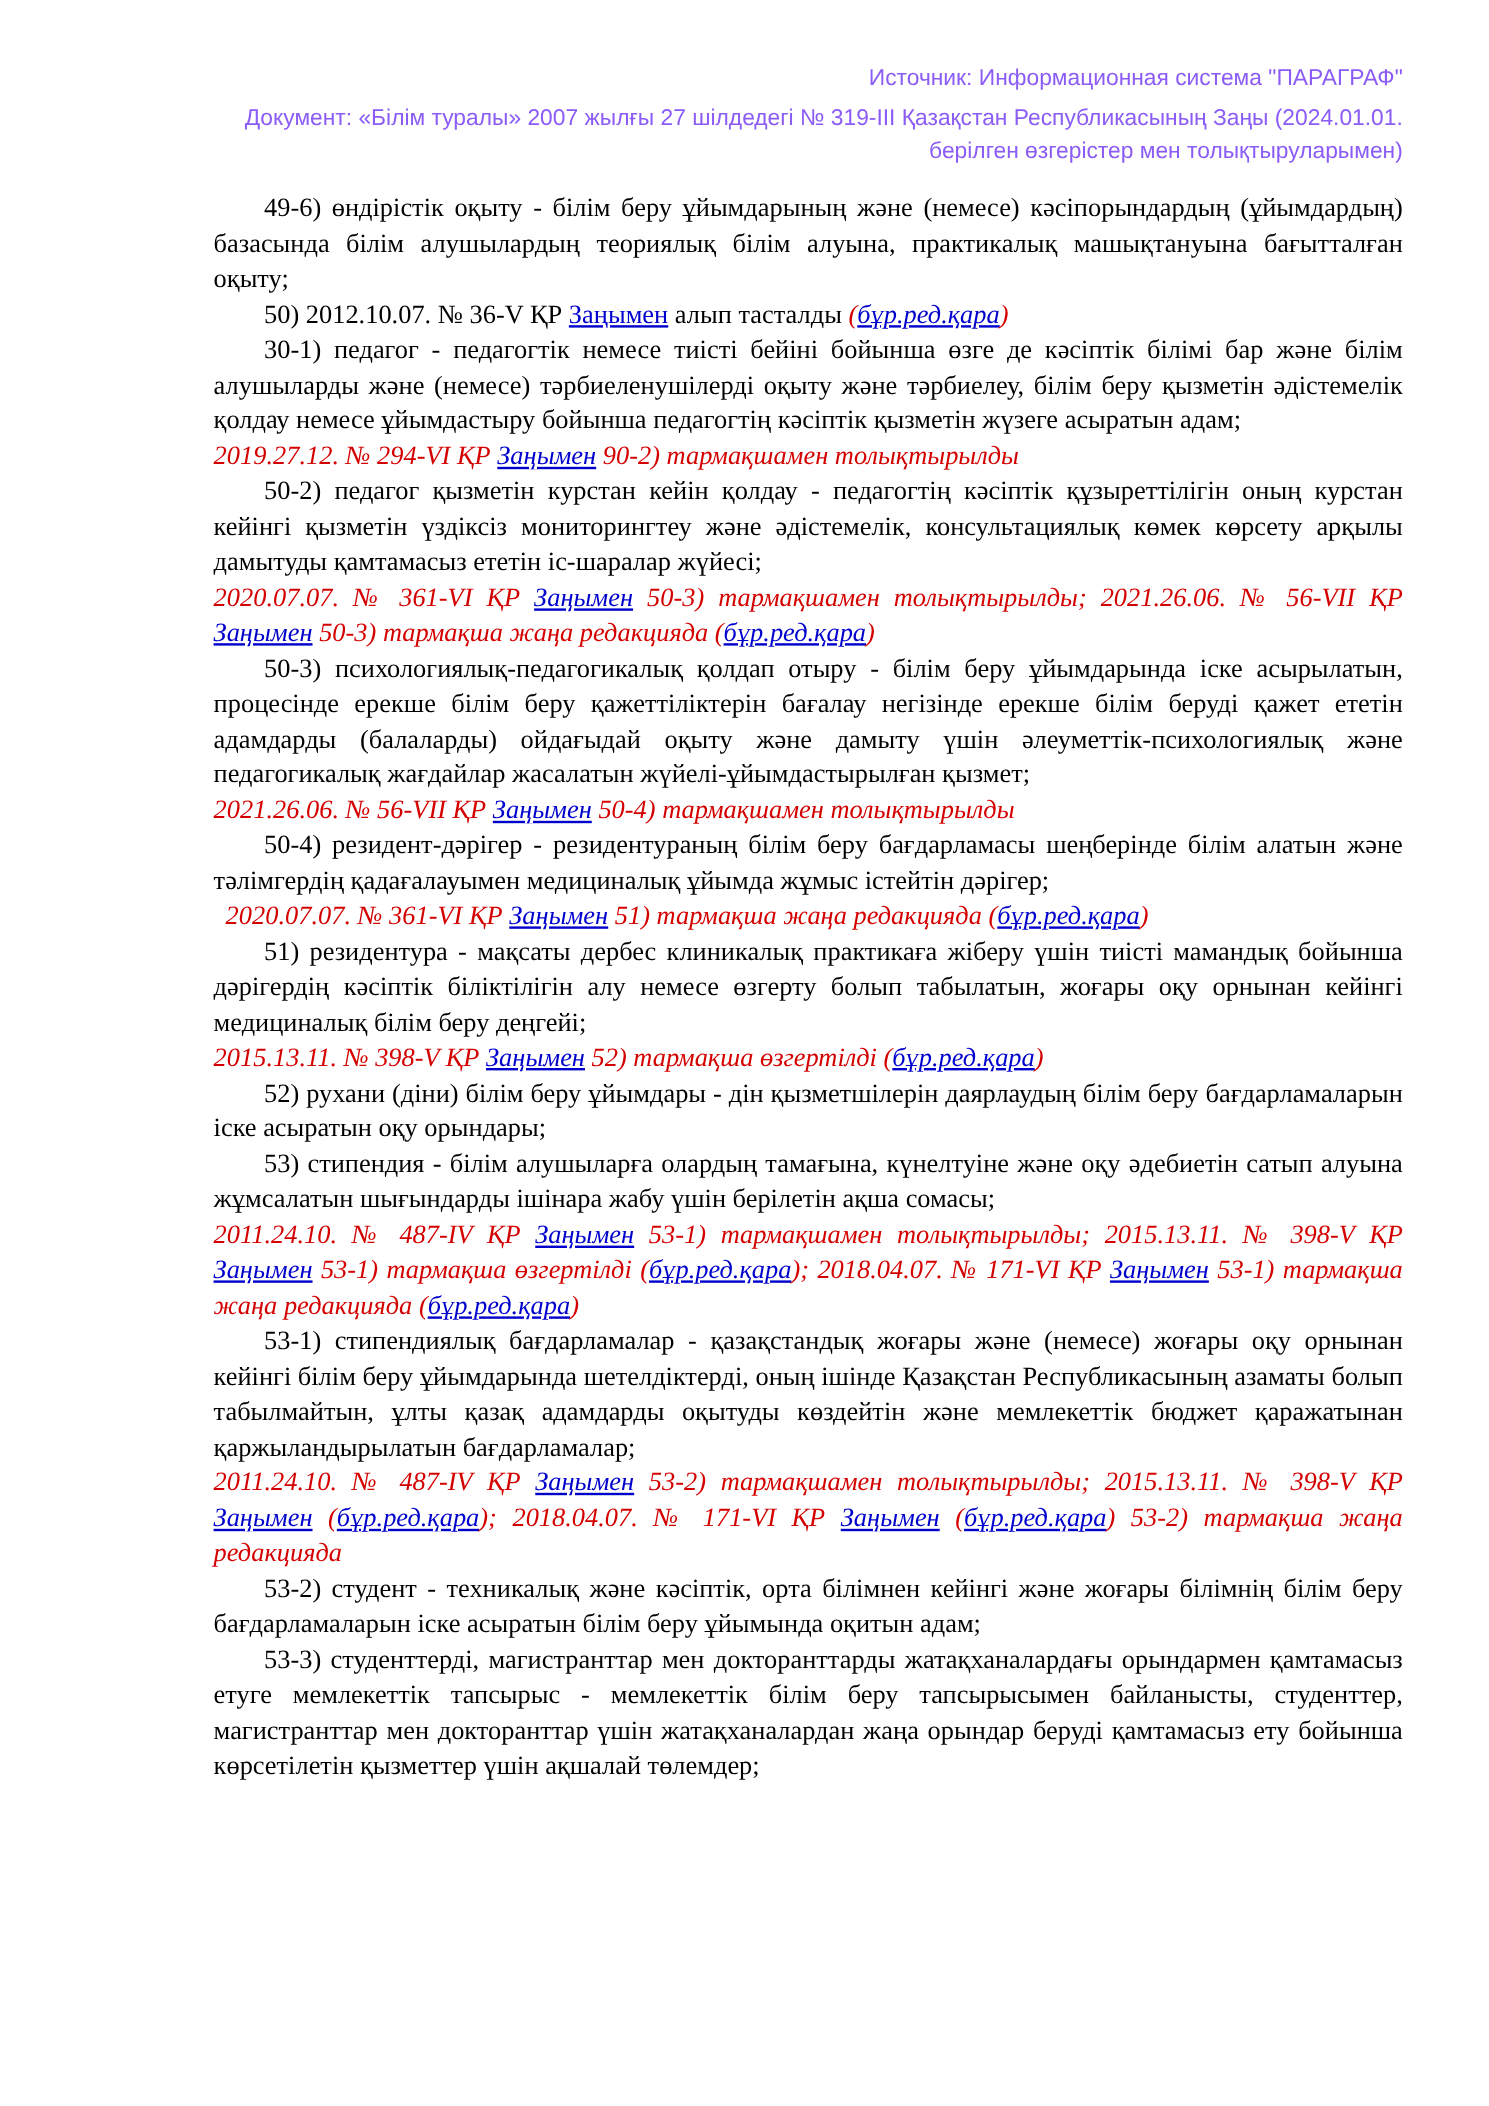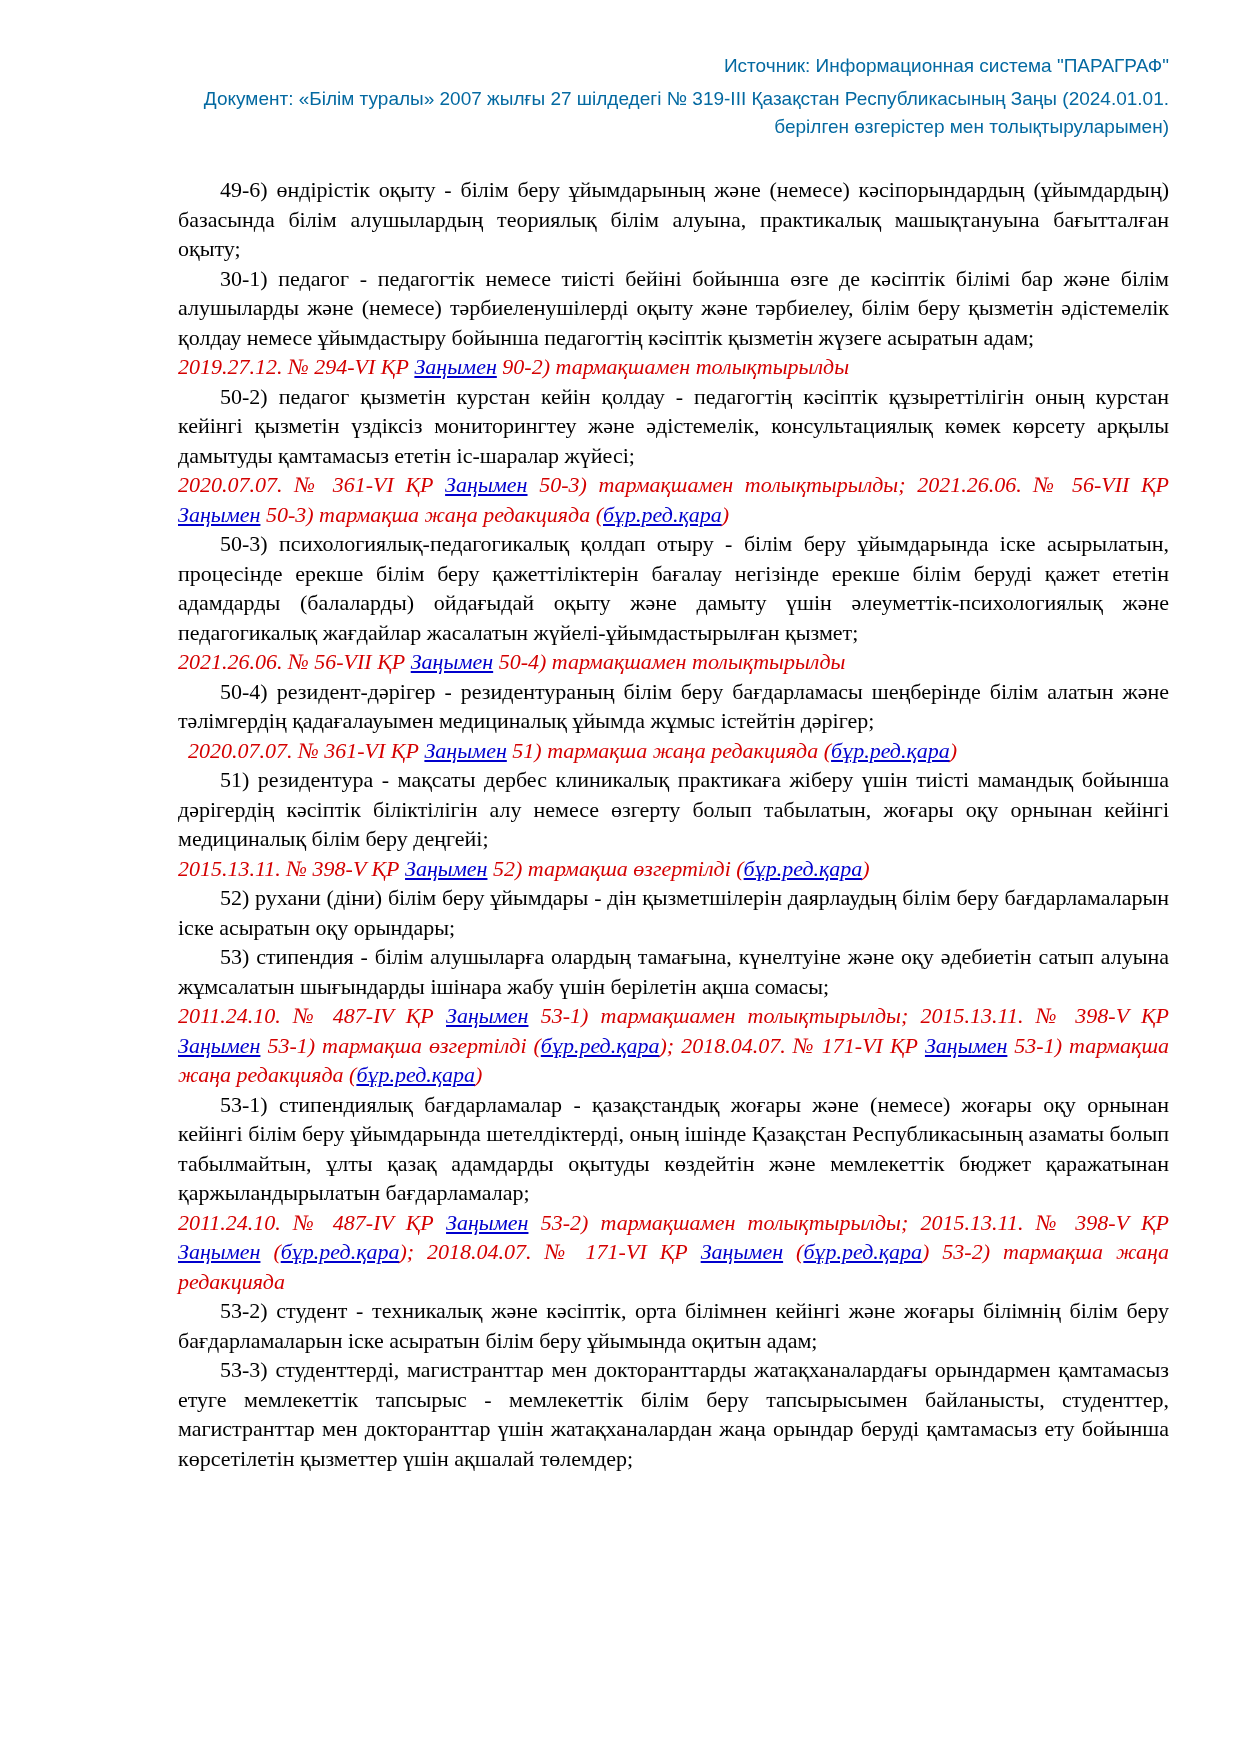--- a/index.html
+++ b/index.html
@@ -12,28 +12,28 @@
   .page {
     box-sizing: border-box;
     width: 1241px;
     min-height: 1755px;
     padding: 52px 72px 40px 178px;
     background: #ffffff;
   }
   .doc-header {
     text-align: right;
     font-family: "Liberation Sans", sans-serif;
-    color: #0369a1;
+    color: #8b5cf6;
     font-size: 19px;
     line-height: 28px;
   }
   .doc-header .source-line { margin: 0; }
   .doc-header .doc-line { margin: 5px 0 0 0; }
   .doc-content {
-    margin-top: 34px;
+    margin-top: 17px;
     font-size: 22px;
     line-height: 29.5px;
     text-align: justify;
     color: #000000;
   }
   p.para { margin: 0; padding: 0; }
   p.para.ind { text-indent: 42px; }
   p.para.lead { text-indent: 10px; }
   .run-n  { color: #000000; }
   .run-r  { color: #d40000; font-style: italic; }
@@ -44,20 +44,21 @@
 <body>
 
 <div class="page">
   <div class="doc-header">
     <p class="source-line">Источник: Информационная система "ПАРАГРАФ"</p>
     <p class="doc-line">Документ: «Білім туралы» 2007 жылғы 27 шілдедегі № 319-III Қазақстан Республикасының Заңы (2024.01.01. берілген өзгерістер мен толықтыруларымен)</p>
   </div>
 
   <div class="doc-content">
       <p class="para ind"><span class="run-n">49-6) өндірістік оқыту - білім беру ұйымдарының және (немесе) кәсіпорындардың (ұйымдардың) базасында білім алушылардың теориялық білім алуына, практикалық машықтануына бағытталған оқыту;</span></p>
+      <p class="para ind"><span class="run-n">50) 2012.10.07. № 36-V ҚР </span><span class="run-l">Заңымен</span><span class="run-n"> алып тасталды </span><span class="run-r">(</span><span class="run-il">бұр.ред.қара</span><span class="run-r">)</span></p>
       <p class="para ind"><span class="run-n">30-1) педагог - педагогтік немесе тиісті бейіні бойынша өзге де кәсіптік білімі бар және білім алушыларды және (немесе) тәрбиеленушілерді оқыту және тәрбиелеу, білім беру қызметін әдістемелік қолдау немесе ұйымдастыру бойынша педагогтің кәсіптік қызметін жүзеге асыратын адам;</span></p>
       <p class="para"><span class="run-r">2019.27.12. № 294-VI ҚР </span><span class="run-il">Заңымен</span><span class="run-r"> 90-2) тармақшамен толықтырылды</span></p>
       <p class="para ind"><span class="run-n">50-2) педагог қызметін курстан кейін қолдау - педагогтің кәсіптік құзыреттілігін оның курстан кейінгі қызметін үздіксіз мониторингтеу және әдістемелік, консультациялық көмек көрсету арқылы дамытуды қамтамасыз ететін іс-шаралар жүйесі;</span></p>
       <p class="para"><span class="run-r">2020.07.07. № 361-VI ҚР </span><span class="run-il">Заңымен</span><span class="run-r"> 50-3) тармақшамен толықтырылды; 2021.26.06. № 56-VII ҚР </span><span class="run-il">Заңымен</span><span class="run-r"> 50-3) тармақша жаңа редакцияда (</span><span class="run-il">бұр.ред.қара</span><span class="run-r">)</span></p>
       <p class="para ind"><span class="run-n">50-3) психологиялық-педагогикалық қолдап отыру - білім беру ұйымдарында іске асырылатын, процесінде ерекше білім беру қажеттіліктерін бағалау негізінде ерекше білім беруді қажет ететін адамдарды (балаларды) ойдағыдай оқыту және дамыту үшін әлеуметтік-психологиялық және педагогикалық жағдайлар жасалатын жүйелі-ұйымдастырылған қызмет;</span></p>
       <p class="para"><span class="run-r">2021.26.06. № 56-VII ҚР </span><span class="run-il">Заңымен</span><span class="run-r"> 50-4) тармақшамен толықтырылды</span></p>
       <p class="para ind"><span class="run-n">50-4) резидент-дәрігер - резидентураның білім беру бағдарламасы шеңберінде білім алатын және тәлімгердің қадағалауымен медициналық ұйымда жұмыс істейтін дәрігер;</span></p>
       <p class="para lead"><span class="run-r">2020.07.07. № 361-VI ҚР </span><span class="run-il">Заңымен</span><span class="run-r"> 51) тармақша жаңа редакцияда (</span><span class="run-il">бұр.ред.қара</span><span class="run-r">)</span></p>
       <p class="para ind"><span class="run-n">51) резидентура - мақсаты дербес клиникалық практикаға жіберу үшін тиісті мамандық бойынша дәрігердің кәсіптік біліктілігін алу немесе өзгерту болып табылатын, жоғары оқу орнынан кейінгі медициналық білім беру деңгейі;</span></p>
       <p class="para"><span class="run-r">2015.13.11. № 398-V ҚР </span><span class="run-il">Заңымен</span><span class="run-r"> 52) тармақша өзгертілді (</span><span class="run-il">бұр.ред.қара</span><span class="run-r">)</span></p>

